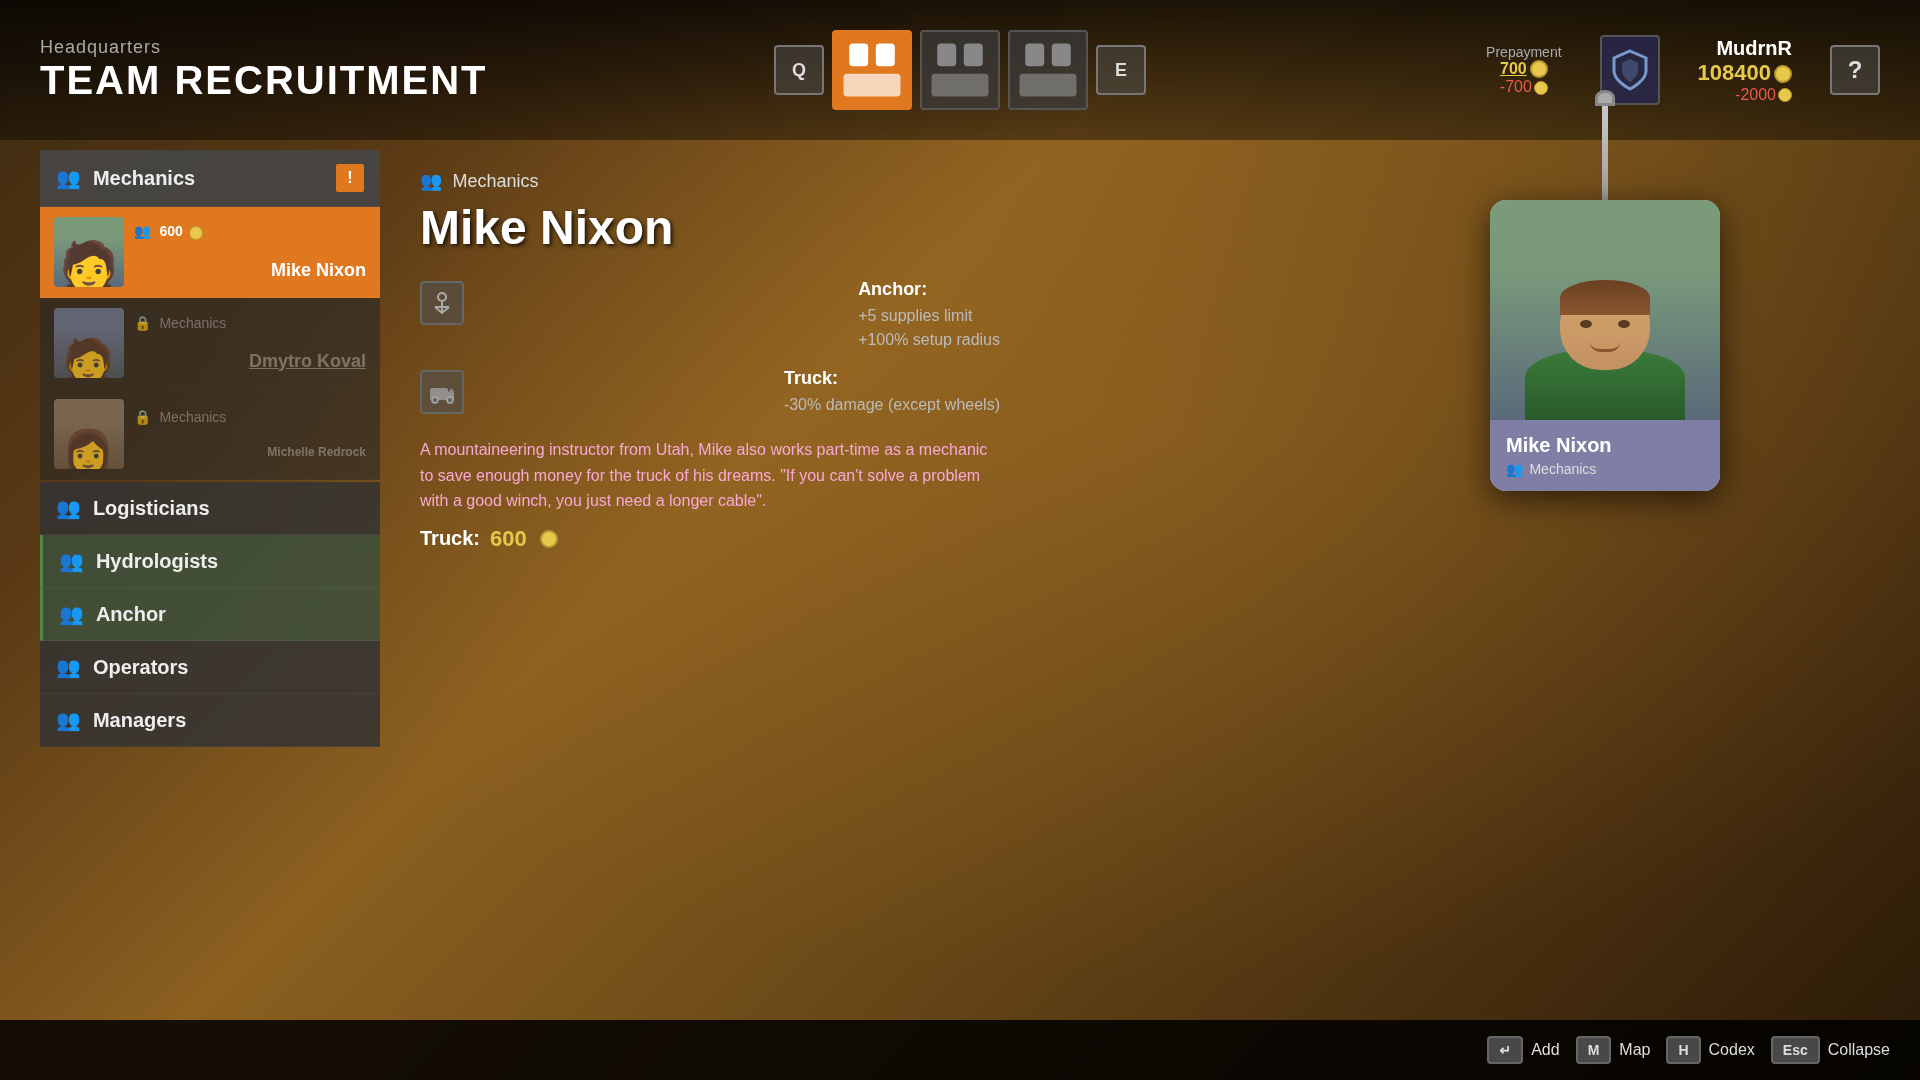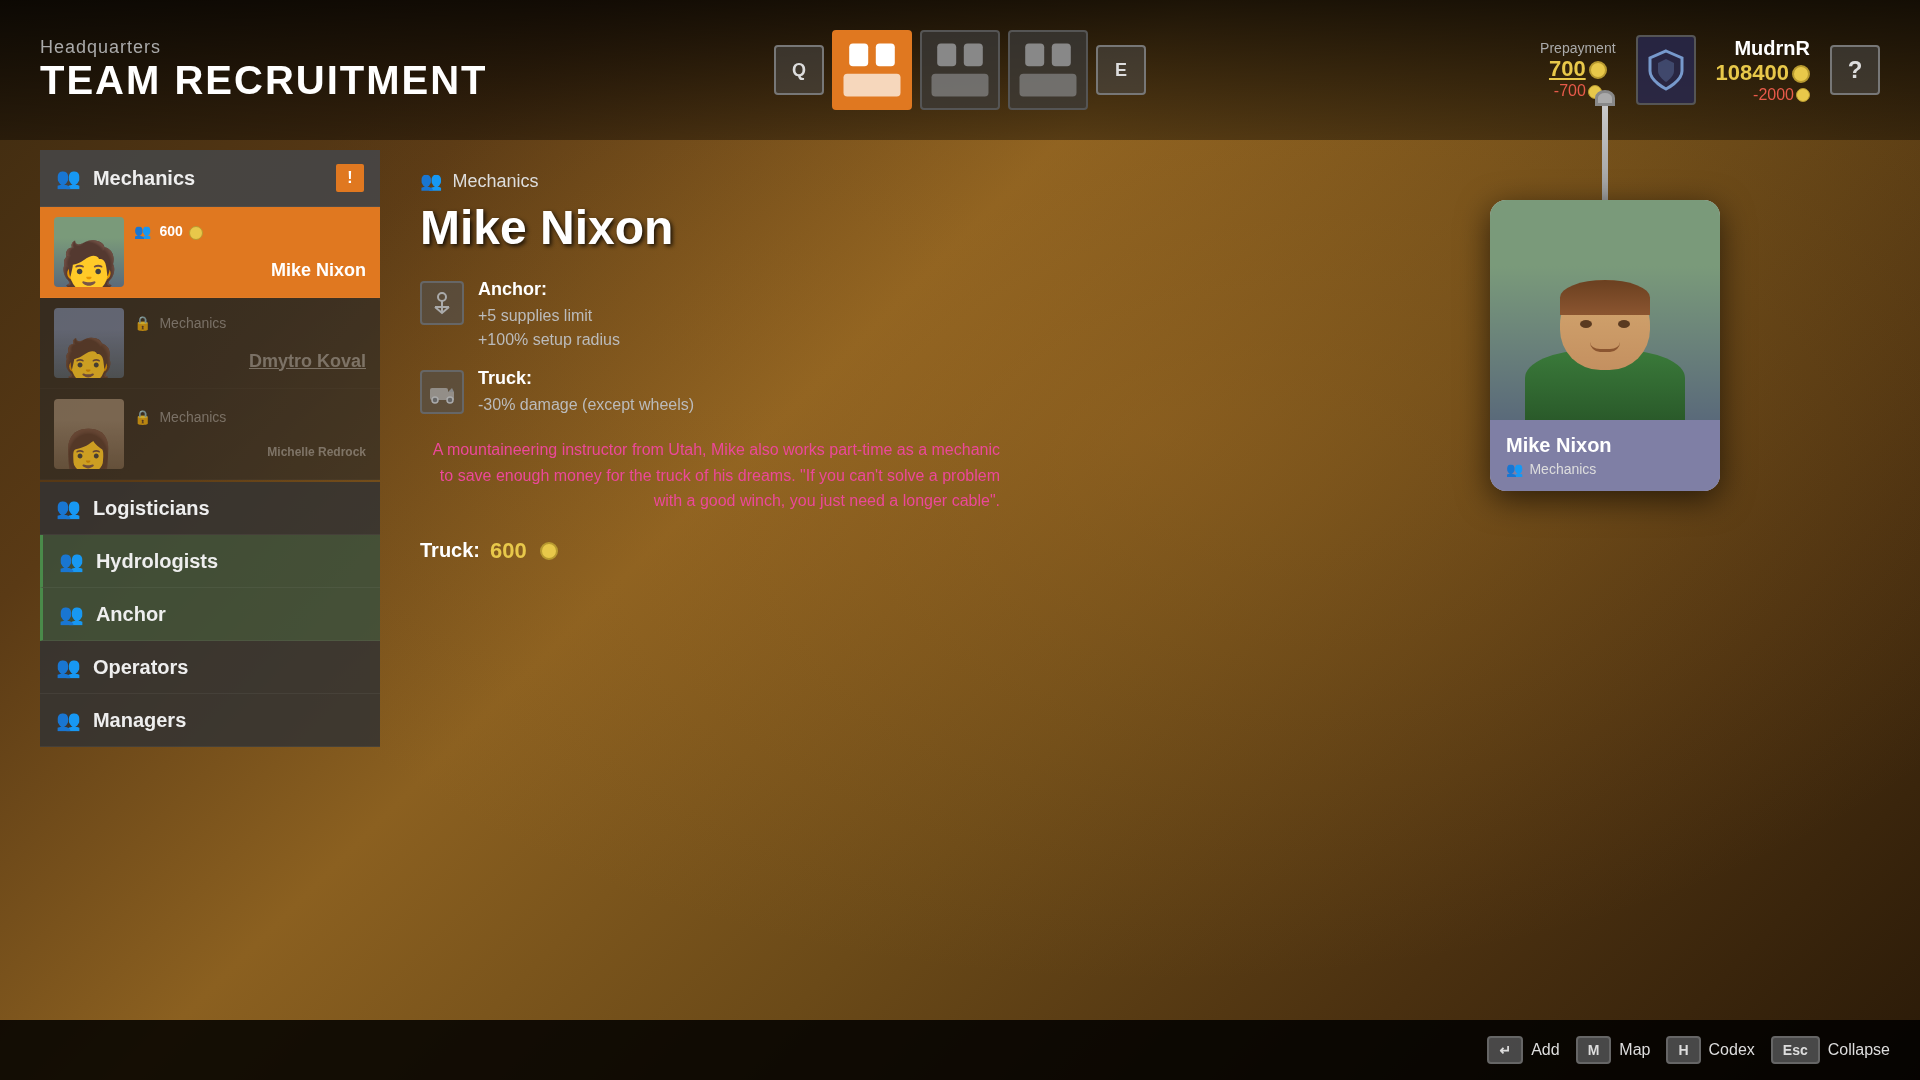--- a/index.html
+++ b/index.html
@@ -90,35 +90,35 @@
       background: rgba(80,80,80,0.5);
       font-weight: bold;
       color: #ddd;
       font-size: 18px;
     }
 
     
     .header-right {
       display: flex;
       align-items: center;
-      gap: 20px;
+      gap: 38px;
       flex: 1;
       justify-content: flex-end;
     }
 
     .prepayment-box {
       text-align: center;
       color: #ccc;
     }
     .prepayment-box .label {
       font-size: 14px;
       color: #aaa;
     }
     .prepayment-box .amount {
-      font-size: 22px;
+      font-size: 16px;
       color: #e8c84a;
       font-weight: bold;
       text-decoration: underline;
     }
     .prepayment-box .deduct {
       font-size: 16px;
       color: #e85a4a;
     }
 
     .shield-icon {
@@ -276,20 +276,21 @@
       color: #fff;
       margin-bottom: 24px;
       text-shadow: 2px 2px 4px rgba(0,0,0,0.8);
     }
 
     .ability {
       display: flex;
       align-items: flex-start;
       gap: 14px;
       margin-bottom: 16px;
+      justify-content: space-between;
     }
     .ability-icon {
       width: 44px;
       height: 44px;
       background: rgba(80,80,80,0.6);
       border: 2px solid #666;
       border-radius: 4px;
       display: flex;
       align-items: center;
       justify-content: center;
@@ -304,25 +305,24 @@
       margin-bottom: 4px;
     }
     .ability-details .ability-desc {
       font-size: 16px;
       color: #bbb;
       line-height: 1.5;
     }
 
     .bio {
       font-size: 16px;
-      color: #ec4899;
+      color: #f9a8d4;
       line-height: 1.6;
       margin-top: 20px;
-      margin-bottom: 24px;
-      text-align: right;
+      margin-bottom: 12px;
     }
 
     .price-row {
       display: flex;
       align-items: center;
       gap: 10px;
     }
     .price-label {
       font-size: 20px;
       color: #fff;

